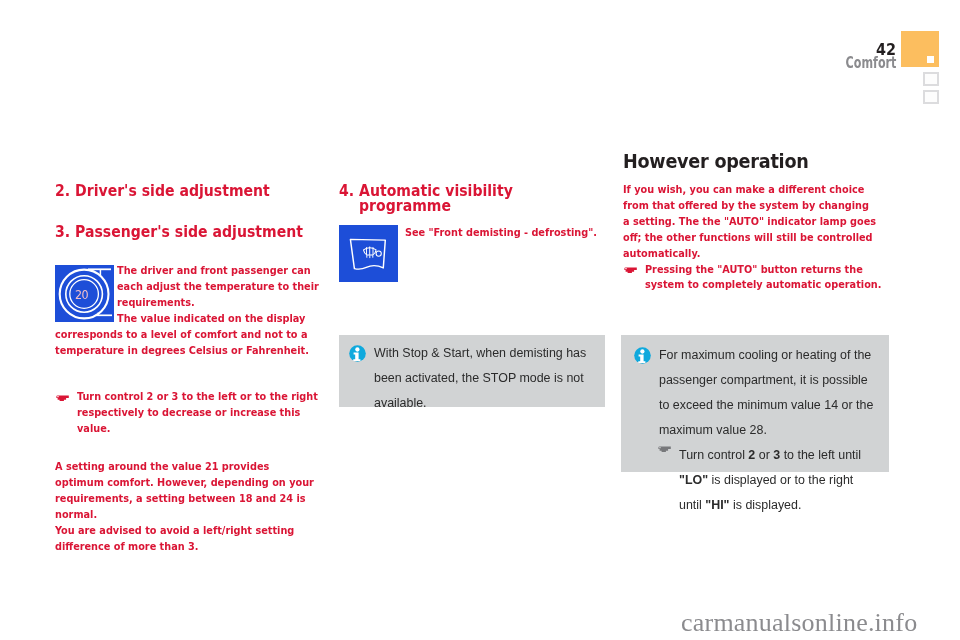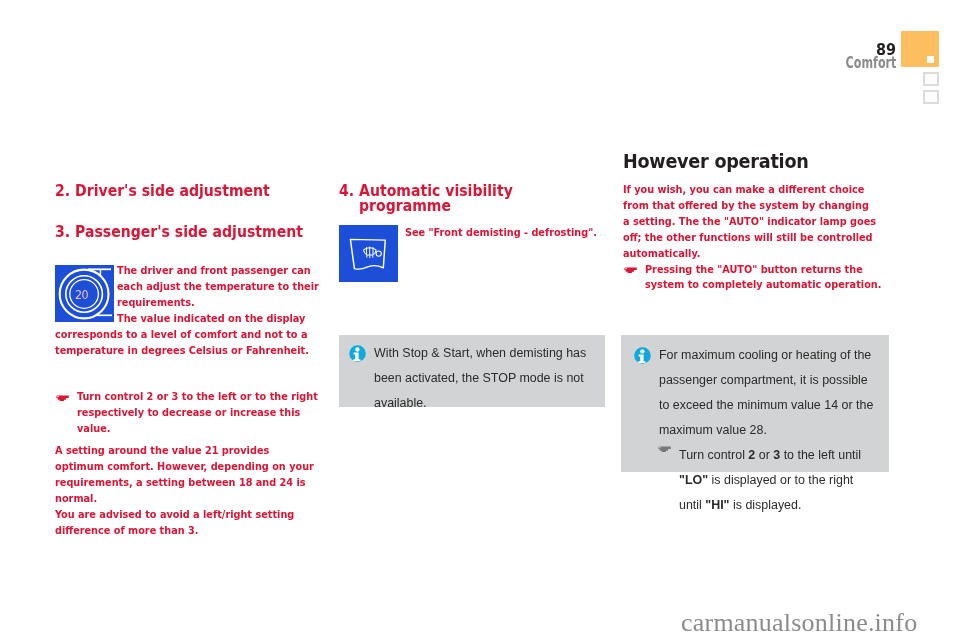--- a/index.html
+++ b/index.html
@@ -44,21 +44,21 @@
   .bullet{display:flex;}
   .bullet .bg{width:var(--bg);flex:0 0 var(--bg);color:#da1535;font-size:10px;}
   .handsvg{display:block;margin-top:5.4px;margin-left:0.9px;}
   .watermark{position:absolute;left:681px;top:610px;font-family:Liberation Serif, serif;font-stretch:condensed;font-size:26px;color:#8b8b8e;letter-spacing:0.22px;line-height:26px;}
 </style>
 </head>
 <body>
 
 <div class="page">
 
-  <div class="hdr-num">89</div>
+  <div class="hdr-num">42</div>
   <div class="hdr-title">Comfort</div>
   <div class="tab-main">
       <div class="sq"></div>
     </div>
   <div class="tab-sm t2"></div>
   <div class="tab-sm t3"></div>
 
   <div class="col1">
     <div class="h2">2. Driver's side adjustment</div>
     <div class="h2" style="margin-top:26px">3. Passenger's side adjustment</div>
@@ -85,21 +85,21 @@
     <div class="bullet" style="margin-top:31px">
       <div class="bg">
           <svg class="handsvg" viewBox="0 0 26 12.5" width="13" height="6.25" aria-hidden="true">
             <path d="M0.8 3.2 Q0.8 0.8 3.2 0.8 L25.6 0.8 L25.6 6.2 L20.2 6.2 L20.2 9.4 L15.8 9.4 L15.8 12.0 L7.2 12.0 L7.2 9.4 L3.2 9.4 L3.2 6.2 L0.8 6.2 Z" fill="#da1535"></path>
             <path d="M2.4 3.0 Q2.4 2.1 3.4 2.1 L5.2 2.1 L5.2 4.6 L2.5 4.6 Z" fill="#ffffff"></path>
           </svg>
         </div>
       <div class="bodytxt">Turn control 2 or 3 to the left or to the right respectively to decrease or increase this value.</div>
     </div>
 
-    <div class="bodytxt" style="margin-top:6px">A setting around the value 21 provides optimum comfort. However, depending on your requirements, a setting between 18 and 24 is normal.</div>
+    <div class="bodytxt" style="margin-top:22px">A setting around the value 21 provides optimum comfort. However, depending on your requirements, a setting between 18 and 24 is normal.</div>
     <div class="bodytxt">You are advised to avoid a left/right setting difference of more than 3.</div>
   </div>
 
   <div class="col2">
     <div class="h2">4. Automatic visibility</div>
     <div class="h2" style="padding-left:20px;margin-top:0.6px">programme</div>
 
     <div class="flowwrap" style="margin-top:11px">
       <div class="icon-red winbox">
         <svg viewBox="0 0 59 57" width="59" height="57">

